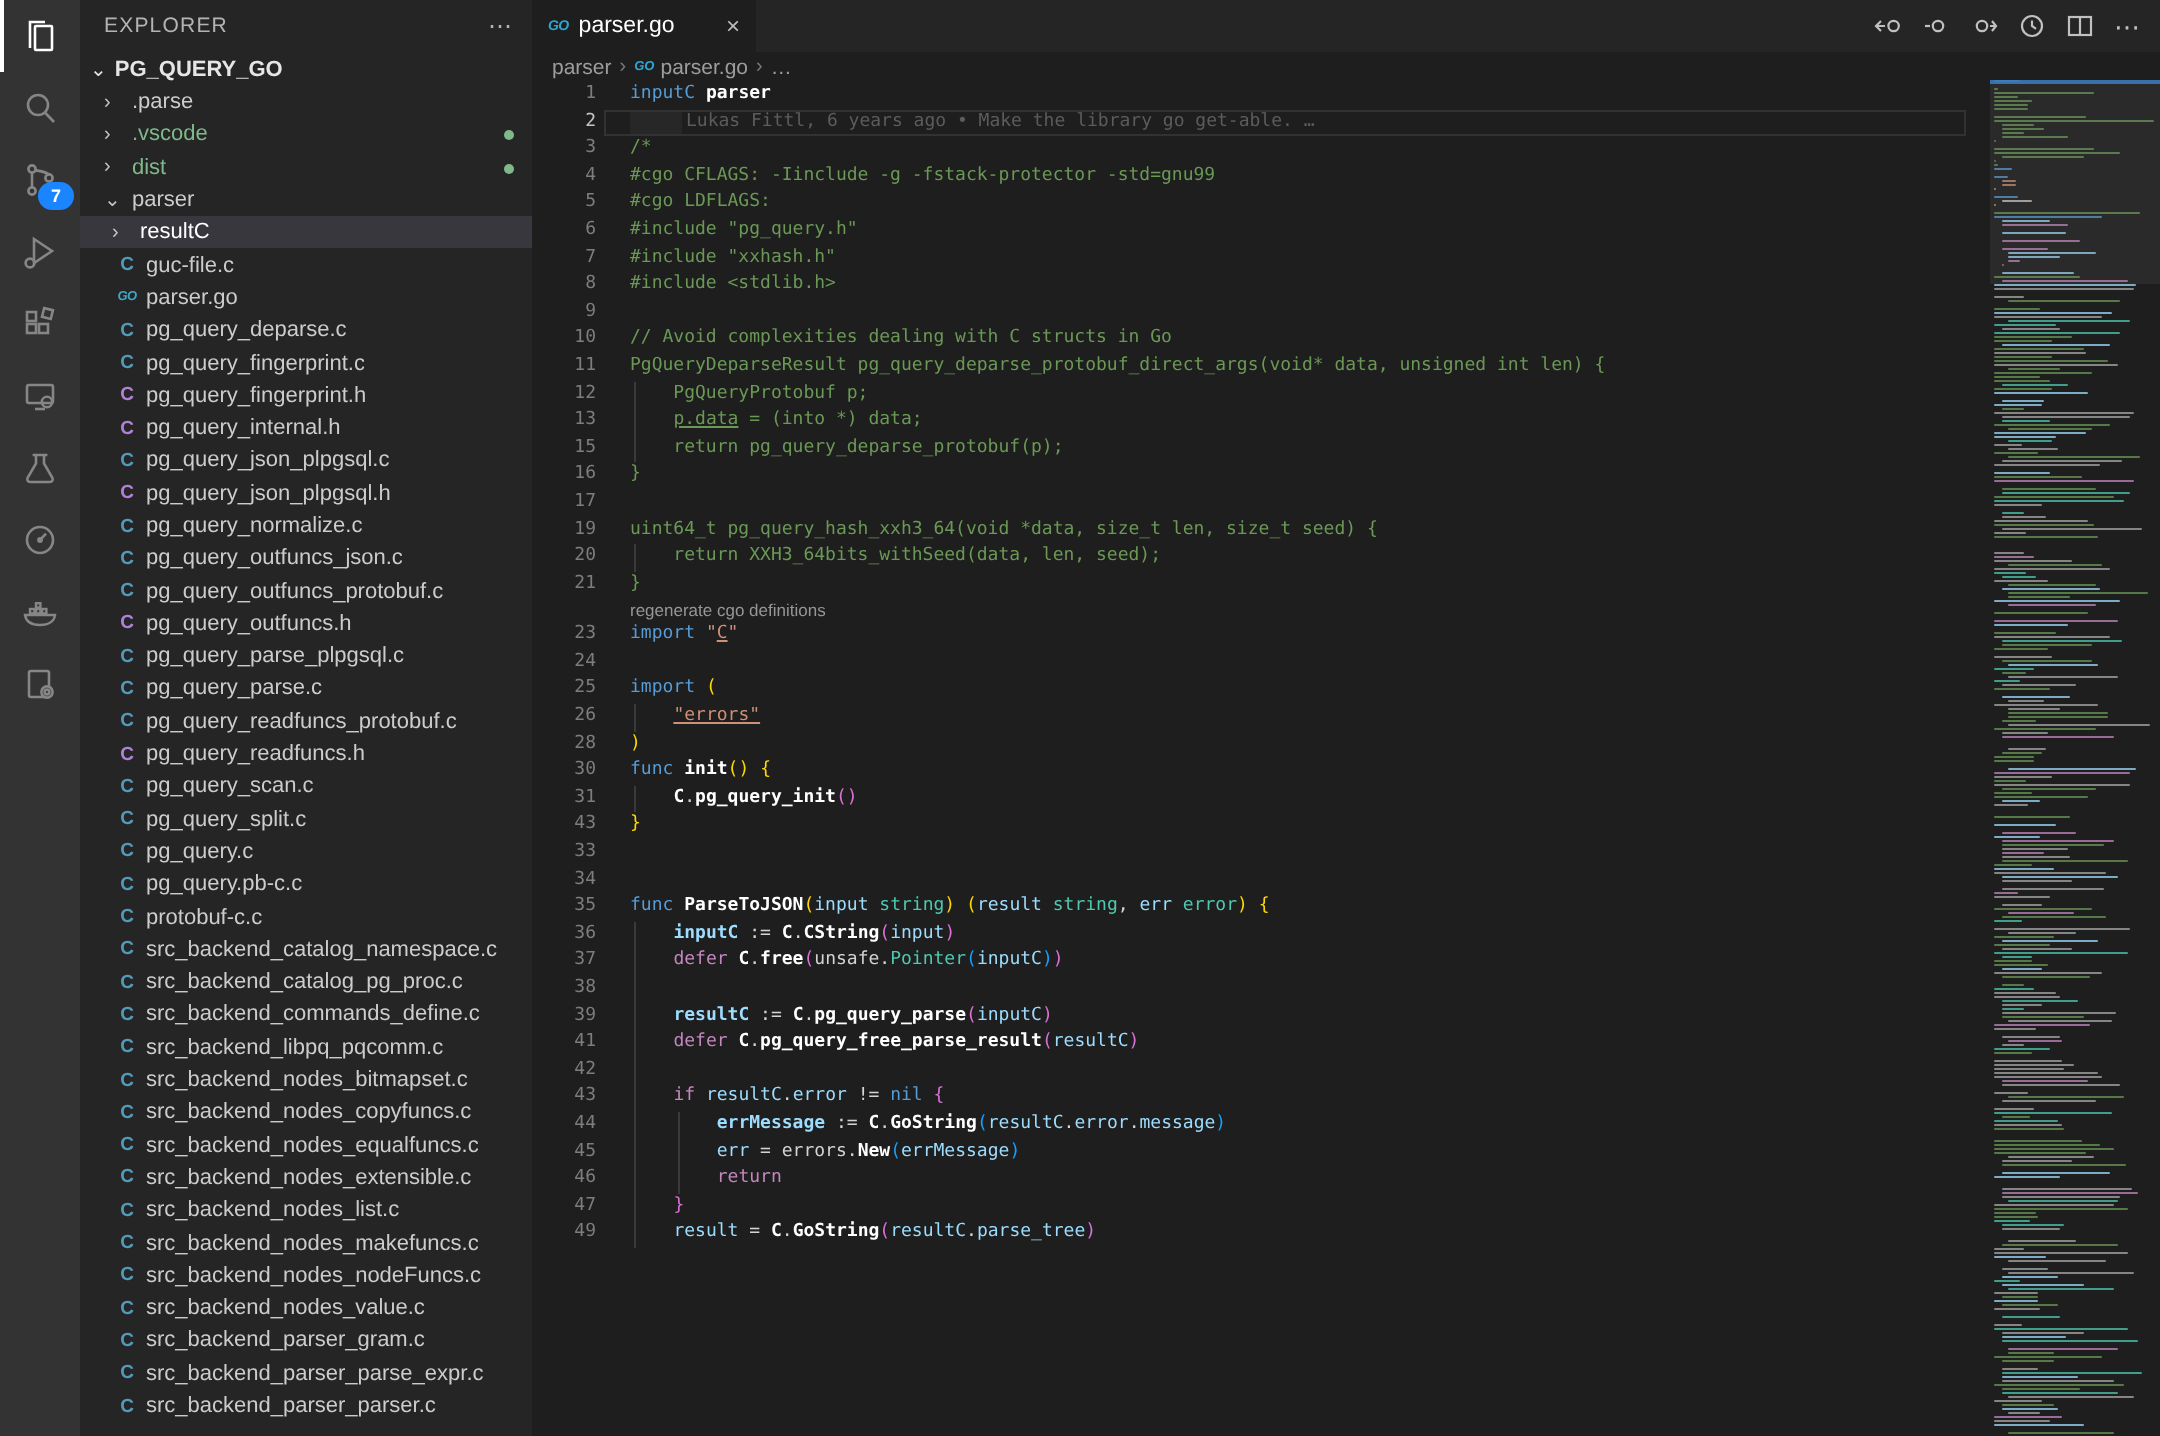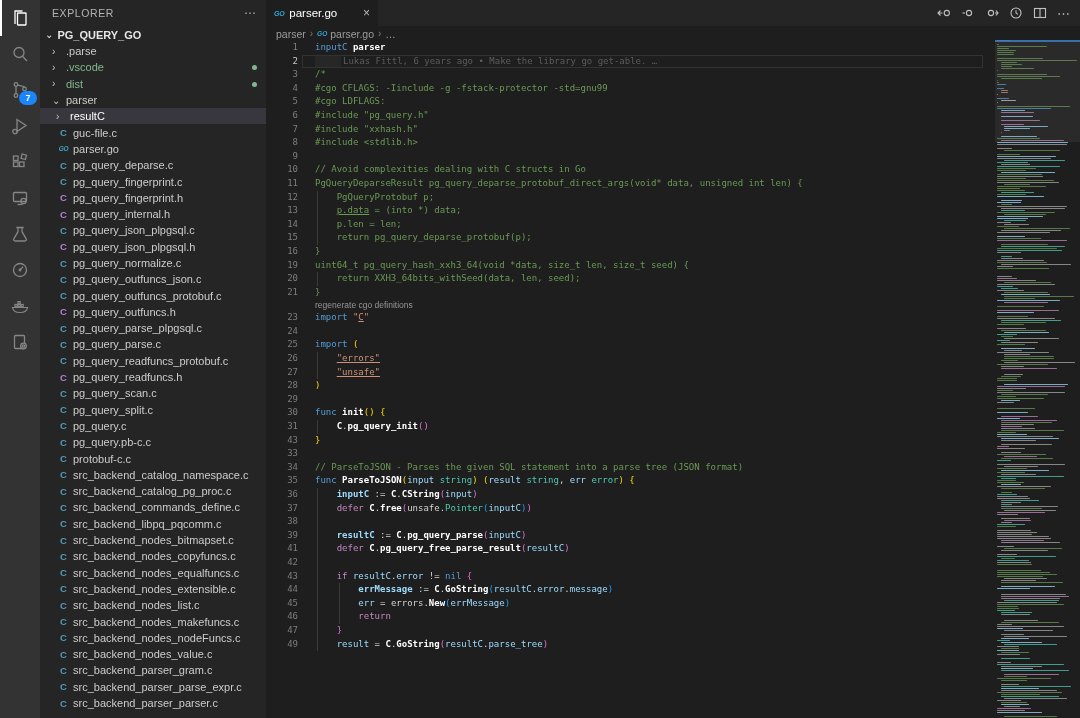--- a/index.html
+++ b/index.html
@@ -388,39 +388,37 @@
           <div class="cl"><span class="ln">4</span><span class="lc"><span class="tok-com">#cgo CFLAGS: -Iinclude -g -fstack-protector -std=gnu99</span></span></div>
           <div class="cl"><span class="ln">5</span><span class="lc"><span class="tok-com">#cgo LDFLAGS:</span></span></div>
           <div class="cl"><span class="ln">6</span><span class="lc"><span class="tok-com">#include "pg_query.h"</span></span></div>
           <div class="cl"><span class="ln">7</span><span class="lc"><span class="tok-com">#include "xxhash.h"</span></span></div>
           <div class="cl"><span class="ln">8</span><span class="lc"><span class="tok-com">#include &lt;stdlib.h&gt;</span></span></div>
           <div class="cl"><span class="ln">9</span><span class="lc"></span></div>
           <div class="cl"><span class="ln">10</span><span class="lc"><span class="tok-com">// Avoid complexities dealing with C structs in Go</span></span></div>
           <div class="cl"><span class="ln">11</span><span class="lc"><span class="tok-com">PgQueryDeparseResult pg_query_deparse_protobuf_direct_args(void* data, unsigned int len) {</span></span></div>
           <div class="cl"><span class="ln">12</span><span class="lc"><span class="tok-com">    PgQueryProtobuf p;</span></span><span class="guide" style="left: 51px;"></span></div>
           <div class="cl"><span class="ln">13</span><span class="lc"><span class="tok-com">    </span><span class="tok-com tok-u">p.data</span><span class="tok-com"> = (into *) data;</span></span><span class="guide" style="left: 51px;"></span></div>
-          <div class="cl"><span class="ln">14</span><span class="lc"><span class="tok-com">    p.len = len;</span></span><span class="guide" style="left: 51px;"></span></div>
           <div class="cl"><span class="ln">15</span><span class="lc"><span class="tok-com">    return pg_query_deparse_protobuf(p);</span></span><span class="guide" style="left: 51px;"></span></div>
           <div class="cl"><span class="ln">16</span><span class="lc"><span class="tok-com">}</span></span></div>
+          <div class="cl"><span class="ln">17</span><span class="lc"></span></div>
           <div class="cl"><span class="ln">19</span><span class="lc"><span class="tok-com">uint64_t pg_query_hash_xxh3_64(void *data, size_t len, size_t seed) {</span></span></div>
           <div class="cl"><span class="ln">20</span><span class="lc"><span class="tok-com">    return XXH3_64bits_withSeed(data, len, seed);</span></span><span class="guide" style="left: 51px;"></span></div>
           <div class="cl"><span class="ln">21</span><span class="lc"><span class="tok-com">}</span></span></div>
           <div class="codelens">regenerate cgo definitions</div>
           <div class="cl"><span class="ln">23</span><span class="lc"><span class="tok-kw">import</span><span class="tok-pl"> </span><span class="tok-str">"</span><span class="tok-str tok-u">C</span><span class="tok-str">"</span></span></div>
           <div class="cl"><span class="ln">24</span><span class="lc"></span></div>
           <div class="cl"><span class="ln">25</span><span class="lc"><span class="tok-kw">import</span><span class="tok-pl"> </span><span class="tok-b1">(</span></span></div>
           <div class="cl"><span class="ln">26</span><span class="lc"><span class="tok-pl">    </span><span class="tok-str tok-u">"errors"</span></span><span class="guide" style="left: 51px;"></span></div>
-          <div class="cl"><span class="ln">27</span><span class="lc"><span class="tok-pl">    </span><span class="tok-str tok-u">"unsafe"</span></span><span class="guide" style="left: 51px;"></span></div>
           <div class="cl"><span class="ln">28</span><span class="lc"><span class="tok-b1">)</span></span></div>
-          <div class="cl"><span class="ln">29</span><span class="lc"></span></div>
           <div class="cl"><span class="ln">30</span><span class="lc"><span class="tok-kw">func</span><span class="tok-pl"> </span><span class="tok-fn">init</span><span class="tok-b1">()</span><span class="tok-pl"> </span><span class="tok-b1">{</span></span></div>
           <div class="cl"><span class="ln">31</span><span class="lc"><span class="tok-pl">    </span><span class="tok-fn">C</span><span class="tok-pl">.</span><span class="tok-fn">pg_query_init</span><span class="tok-b2">()</span></span><span class="guide" style="left: 51px;"></span></div>
           <div class="cl"><span class="ln">43</span><span class="lc"><span class="tok-b1">}</span></span></div>
           <div class="cl"><span class="ln">33</span><span class="lc"></span></div>
-          <div class="cl"><span class="ln">34</span><span class="lc"><span class="tok-com">// ParseToJSON - Parses the given SQL statement into a parse tree (JSON format)</span></span></div>
+          <div class="cl"><span class="ln">34</span></div>
           <div class="cl"><span class="ln">35</span><span class="lc"><span class="tok-kw">func</span><span class="tok-pl"> </span><span class="tok-fn">ParseToJSON</span><span class="tok-b1">(</span><span class="tok-vr">input</span><span class="tok-pl"> </span><span class="tok-ty">string</span><span class="tok-b1">)</span><span class="tok-pl"> </span><span class="tok-b1">(</span><span class="tok-vr">result</span><span class="tok-pl"> </span><span class="tok-ty">string</span><span class="tok-pl">, </span><span class="tok-vr">err</span><span class="tok-pl"> </span><span class="tok-ty">error</span><span class="tok-b1">)</span><span class="tok-pl"> </span><span class="tok-b1">{</span></span></div>
           <div class="cl"><span class="ln">36</span><span class="lc"><span class="tok-pl">    </span><span class="tok-df">inputC</span><span class="tok-pl"> := </span><span class="tok-fn">C</span><span class="tok-pl">.</span><span class="tok-fn">CString</span><span class="tok-b2">(</span><span class="tok-vr">input</span><span class="tok-b2">)</span></span><span class="guide" style="left: 51px;"></span></div>
           <div class="cl"><span class="ln">37</span><span class="lc"><span class="tok-pl">    </span><span class="tok-ct">defer</span><span class="tok-pl"> </span><span class="tok-fn">C</span><span class="tok-pl">.</span><span class="tok-fn">free</span><span class="tok-b2">(</span><span class="tok-pl">unsafe.</span><span class="tok-ty">Pointer</span><span class="tok-b3">(</span><span class="tok-vr">inputC</span><span class="tok-b3">)</span><span class="tok-b2">)</span></span><span class="guide" style="left: 51px;"></span></div>
           <div class="cl"><span class="ln">38</span><span class="lc"></span><span class="guide" style="left: 51px;"></span></div>
           <div class="cl"><span class="ln">39</span><span class="lc"><span class="tok-pl">    </span><span class="tok-df">resultC</span><span class="tok-pl"> := </span><span class="tok-fn">C</span><span class="tok-pl">.</span><span class="tok-fn">pg_query_parse</span><span class="tok-b2">(</span><span class="tok-vr">inputC</span><span class="tok-b2">)</span></span><span class="guide" style="left: 51px;"></span></div>
           <div class="cl"><span class="ln">41</span><span class="lc"><span class="tok-pl">    </span><span class="tok-ct">defer</span><span class="tok-pl"> </span><span class="tok-fn">C</span><span class="tok-pl">.</span><span class="tok-fn">pg_query_free_parse_result</span><span class="tok-b2">(</span><span class="tok-vr">resultC</span><span class="tok-b2">)</span></span><span class="guide" style="left: 51px;"></span></div>
           <div class="cl"><span class="ln">42</span><span class="lc"></span><span class="guide" style="left: 51px;"></span></div>
           <div class="cl"><span class="ln">43</span><span class="lc"><span class="tok-pl">    </span><span class="tok-ct">if</span><span class="tok-pl"> </span><span class="tok-vr">resultC</span><span class="tok-pl">.</span><span class="tok-vr">error</span><span class="tok-pl"> != </span><span class="tok-kw">nil</span><span class="tok-pl"> </span><span class="tok-b2">{</span></span><span class="guide" style="left: 51px;"></span></div>
           <div class="cl"><span class="ln">44</span><span class="lc"><span class="tok-pl">        </span><span class="tok-df">errMessage</span><span class="tok-pl"> := </span><span class="tok-fn">C</span><span class="tok-pl">.</span><span class="tok-fn">GoString</span><span class="tok-b3">(</span><span class="tok-vr">resultC</span><span class="tok-pl">.</span><span class="tok-vr">error</span><span class="tok-pl">.</span><span class="tok-vr">message</span><span class="tok-b3">)</span></span><span class="guide" style="left: 51px;"></span><span class="guide" style="left: 72.68px;"></span></div>
           <div class="cl"><span class="ln">45</span><span class="lc"><span class="tok-pl">        </span><span class="tok-vr">err</span><span class="tok-pl"> = errors.</span><span class="tok-fn">New</span><span class="tok-b3">(</span><span class="tok-vr">errMessage</span><span class="tok-b3">)</span></span><span class="guide" style="left: 51px;"></span><span class="guide" style="left: 72.68px;"></span></div>

